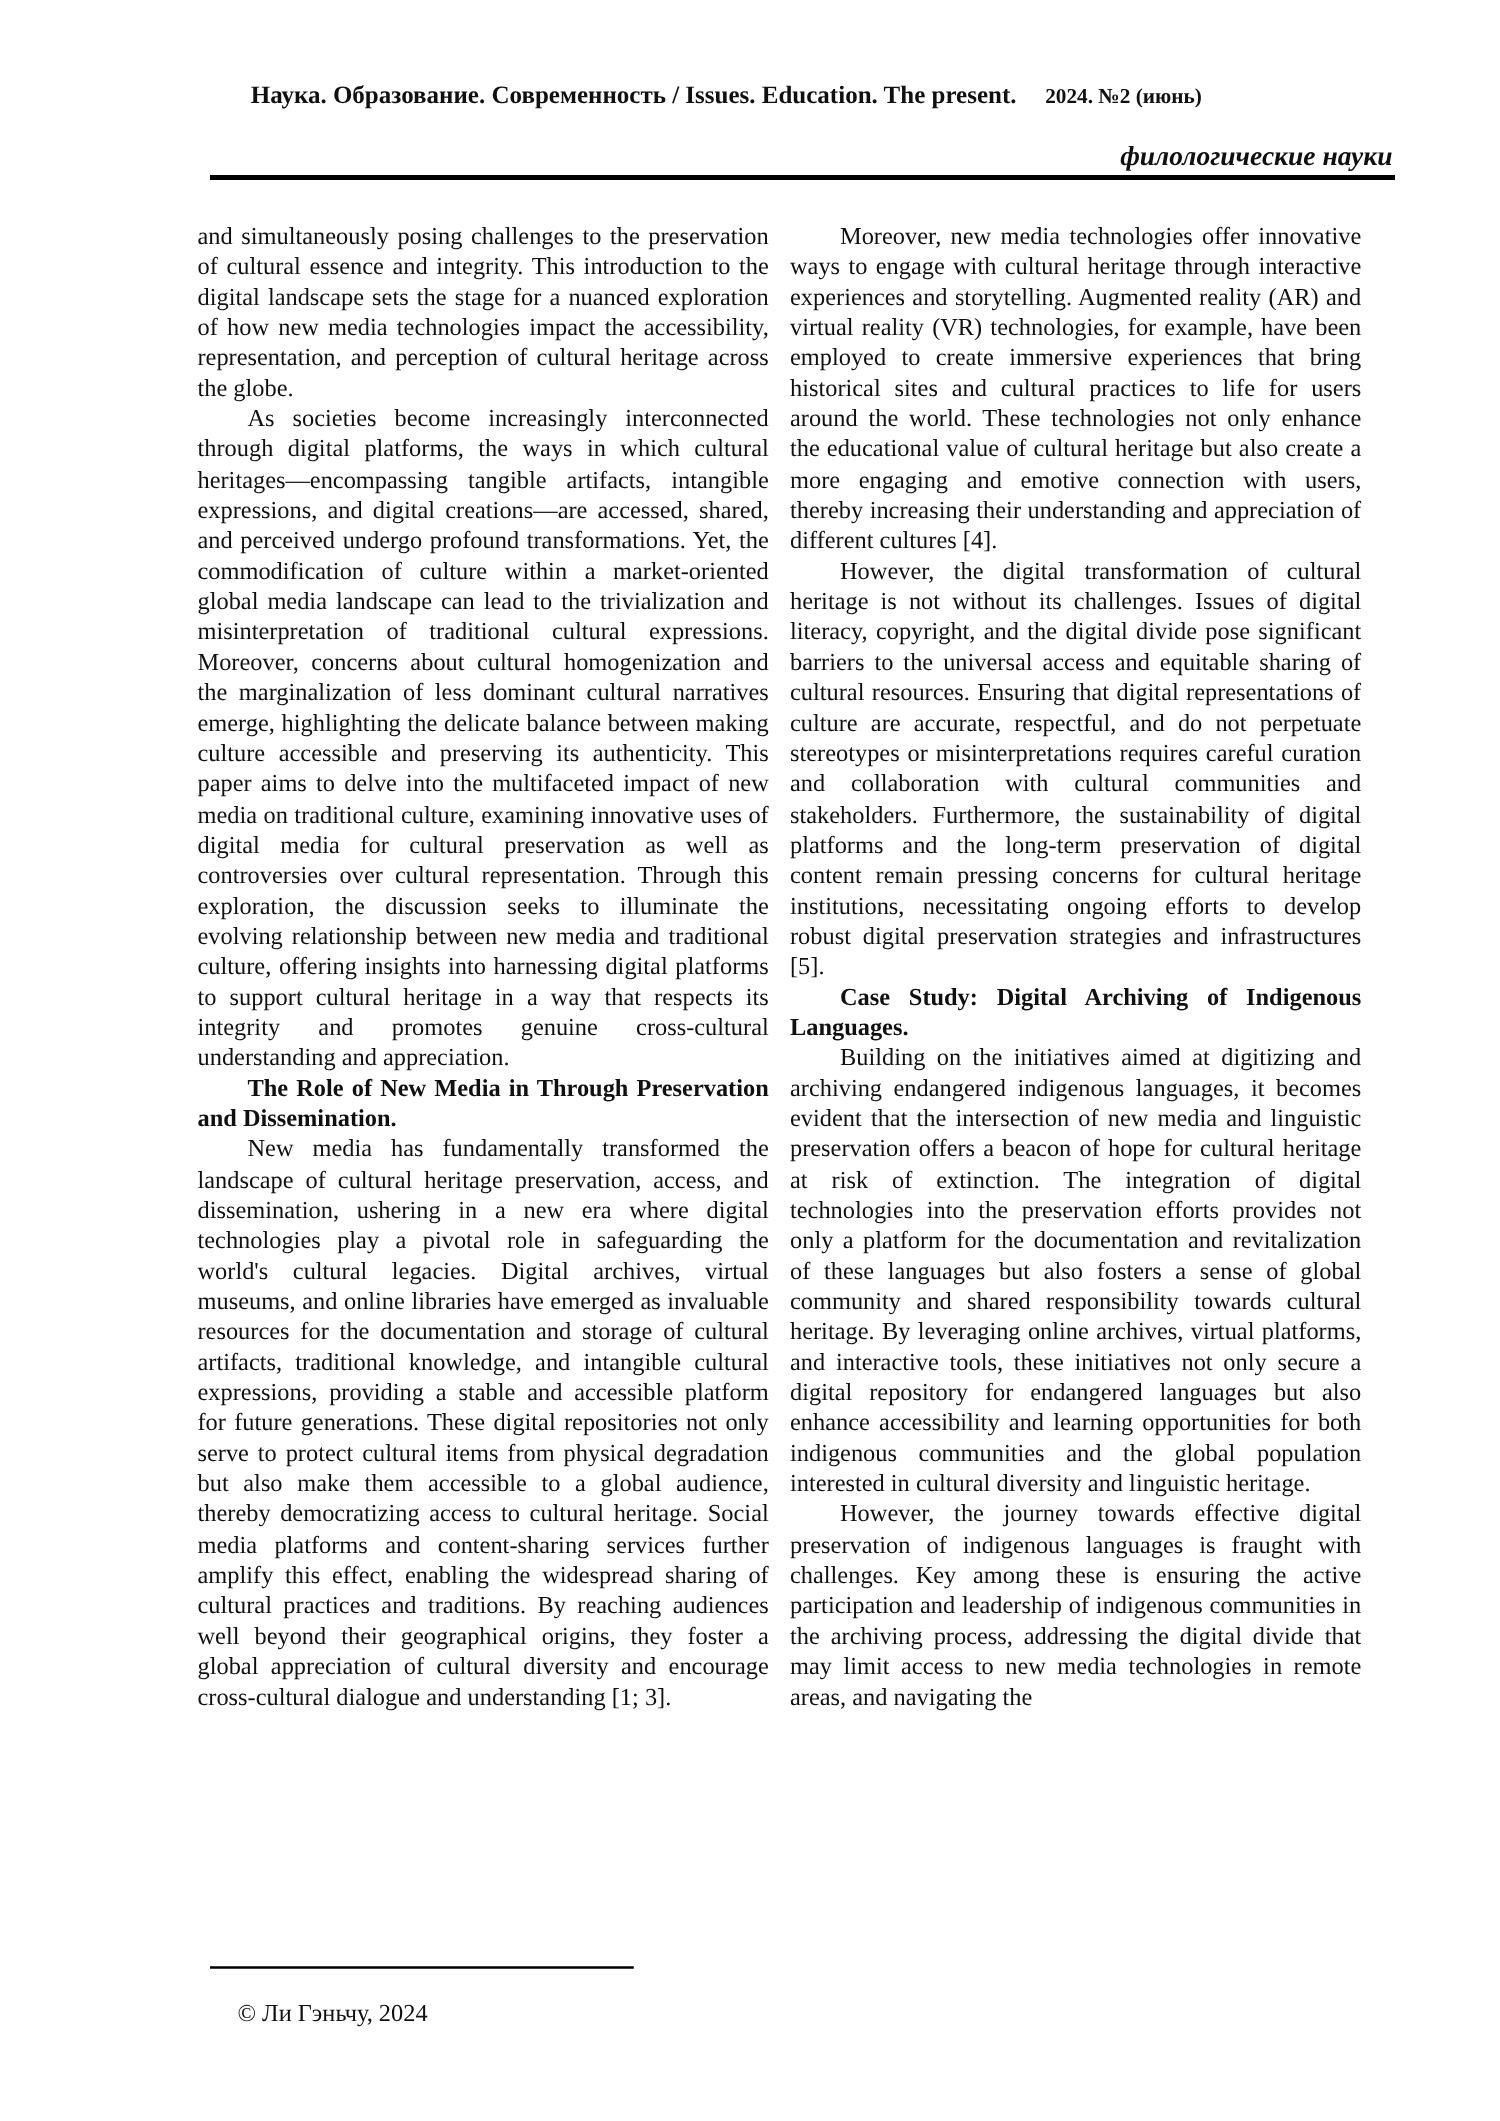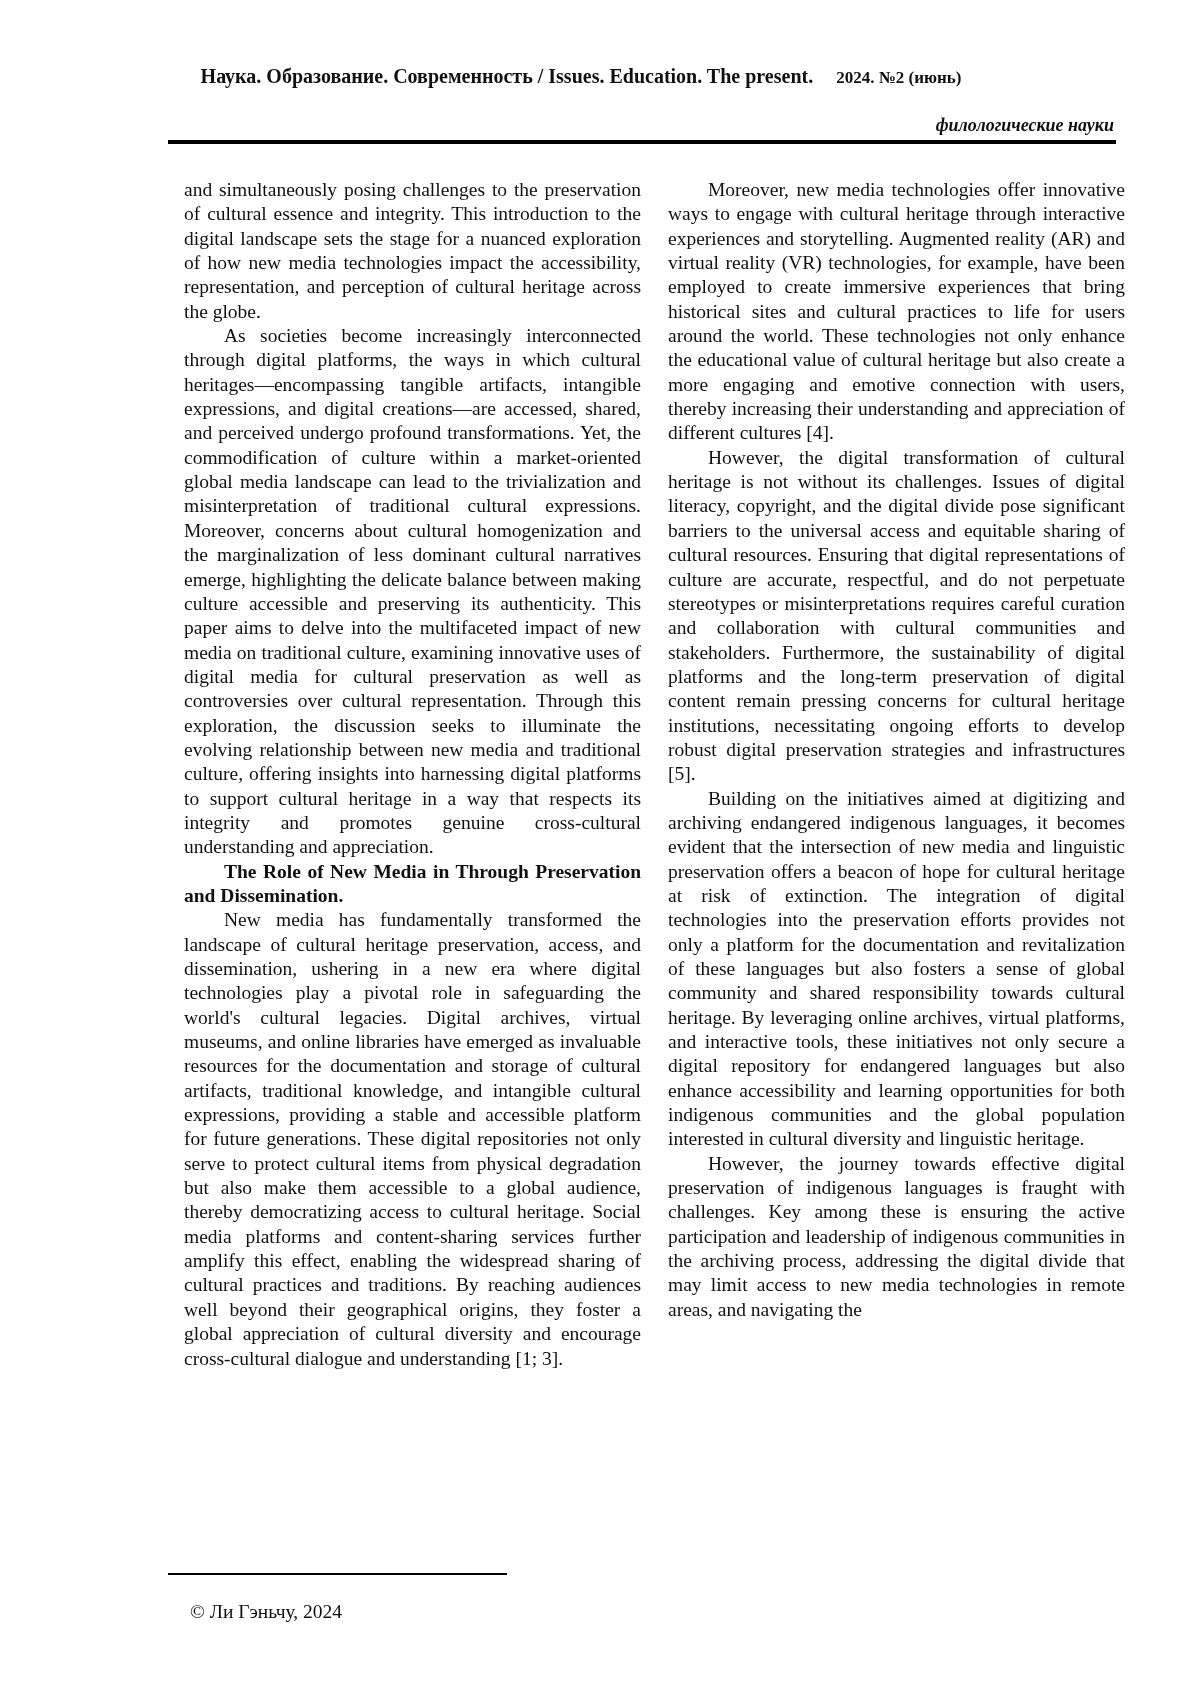--- a/index.html
+++ b/index.html
@@ -34,40 +34,40 @@
     margin-left: 23px;
   }
   .section-label {
     position: absolute;
     left: 170px;
     top: 114px;
     width: 944px;
     text-align: right;
     font-weight: 700;
     font-style: italic;
-    font-size: 18px;
+    font-size: 22px;
     line-height: 22px;
   }
   .header-rule {
     position: absolute;
     left: 168px;
     top: 140px;
     width: 948px;
     height: 4px;
     background: #000000;
   }
 
   
   .columns {
     position: absolute;
-    left: 184px;
+    left: 158px;
     top: 178px;
     width: 944px;
     display: flex;
-    gap: 27px;
+    gap: 17px;
   }
   .col {
     width: 457px;
     flex: 0 0 457px;
     font-size: 19.5px;
     line-height: 24.35px;
     text-align: justify;
     -webkit-hyphens: auto;
     hyphens: auto;
   }
@@ -119,20 +119,21 @@
     <div class="col">
       <p class="continuation">and simultaneously posing challenges to the preservation of cultural essence and integrity. This introduction to the digital landscape sets the stage for a nuanced exploration of how new media technologies impact the accessibility, representation, and perception of cultural heritage across the globe.</p>
       <p>As societies become increasingly interconnected through digital platforms, the ways in which cultural heritages—encompassing tangible artifacts, intangible expressions, and digital creations—are accessed, shared, and perceived undergo profound transformations. Yet, the commodification of culture within a market-oriented global media landscape can lead to the trivialization and misinterpretation of traditional cultural expressions. Moreover, concerns about cultural homogenization and the marginalization of less dominant cultural narratives emerge, highlighting the delicate balance between making culture accessible and preserving its authenticity. This paper aims to delve into the multifaceted impact of new media on traditional culture, examining innovative uses of digital media for cultural preservation as well as controversies over cultural representation. Through this exploration, the discussion seeks to illuminate the evolving relationship between new media and traditional culture, offering insights into harnessing digital platforms to support cultural heritage in a way that respects its integrity and promotes genuine cross-cultural understanding and appreciation.</p>
       <p class="heading">The Role of New Media in Through Preservation and Dissemination.</p>
       <p>New media has fundamentally transformed the landscape of cultural heritage preservation, access, and dissemination, ushering in a new era where digital technologies play a pivotal role in safeguarding the world's cultural legacies. Digital archives, virtual museums, and online libraries have emerged as invaluable resources for the documentation and storage of cultural artifacts, traditional knowledge, and intangible cultural expressions, providing a stable and accessible platform for future generations. These digital repositories not only serve to protect cultural items from physical degradation but also make them accessible to a global audience, thereby democratizing access to cultural heritage. Social media platforms and content-sharing services further amplify this effect, enabling the widespread sharing of cultural practices and traditions. By reaching audiences well beyond their geographical origins, they foster a global appreciation of cultural diversity and encourage cross-cultural dialogue and understanding [1; 3].</p>
     </div>
 
     <div class="col">
       <p>Moreover, new media technologies offer innovative ways to engage with cultural heritage through interactive experiences and storytelling. Augmented reality (AR) and virtual reality (VR) technologies, for example, have been employed to create immersive experiences that bring historical sites and cultural practices to life for users around the world. These technologies not only enhance the educational value of cultural heritage but also create a more engaging and emotive connection with users, thereby increasing their understanding and appreciation of different cultures [4].</p>
       <p>However, the digital transformation of cultural heritage is not without its challenges. Issues of digital literacy, copyright, and the digital divide pose significant barriers to the universal access and equitable sharing of cultural resources. Ensuring that digital representations of culture are accurate, respectful, and do not perpetuate stereotypes or misinterpretations requires careful curation and collaboration with cultural communities and stakeholders. Furthermore, the sustainability of digital platforms and the long-term preservation of digital content remain pressing concerns for cultural heritage institutions, necessitating ongoing efforts to develop robust digital preservation strategies and infrastructures [5].</p>
+      <p class="heading">Case Study: Digital Archiving of Indigenous Languages.</p>
       <p>Building on the initiatives aimed at digitizing and archiving endangered indigenous languages, it becomes evident that the intersection of new media and linguistic preservation offers a beacon of hope for cultural heritage at risk of extinction. The integration of digital technologies into the preservation efforts provides not only a platform for the documentation and revitalization of these languages but also fosters a sense of global community and shared responsibility towards cultural heritage. By leveraging online archives, virtual platforms, and interactive tools, these initiatives not only secure a digital repository for endangered languages but also enhance accessibility and learning opportunities for both indigenous communities and the global population interested in cultural diversity and linguistic heritage.</p>
       <p>However, the journey towards effective digital preservation of indigenous languages is fraught with challenges. Key among these is ensuring the active participation and leadership of indigenous communities in the archiving process, addressing the digital divide that may limit access to new media technologies in remote areas, and navigating the</p>
     </div>
 
   </div>
 
   <div class="footnote-rule"></div>
   <div class="copyright">© Ли Гэньчу, 2024</div>
 
 </div>

